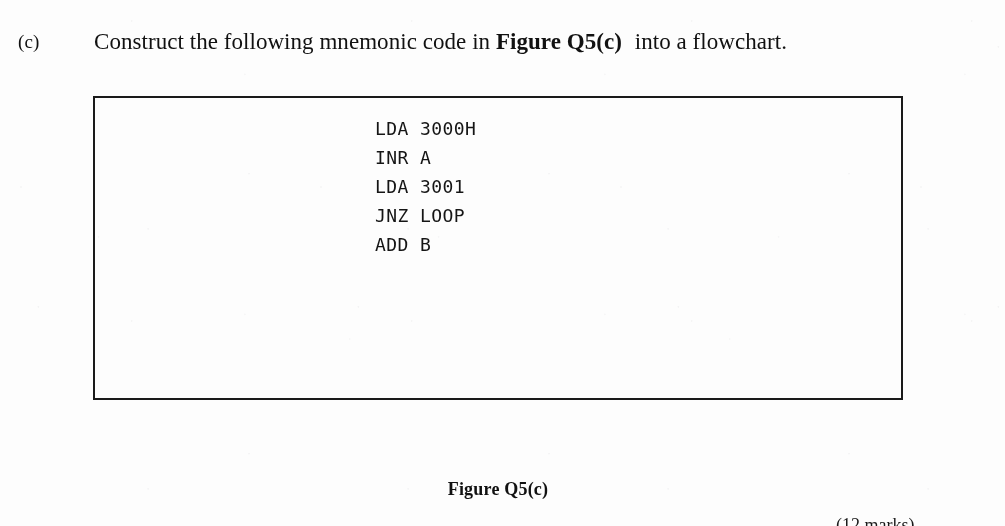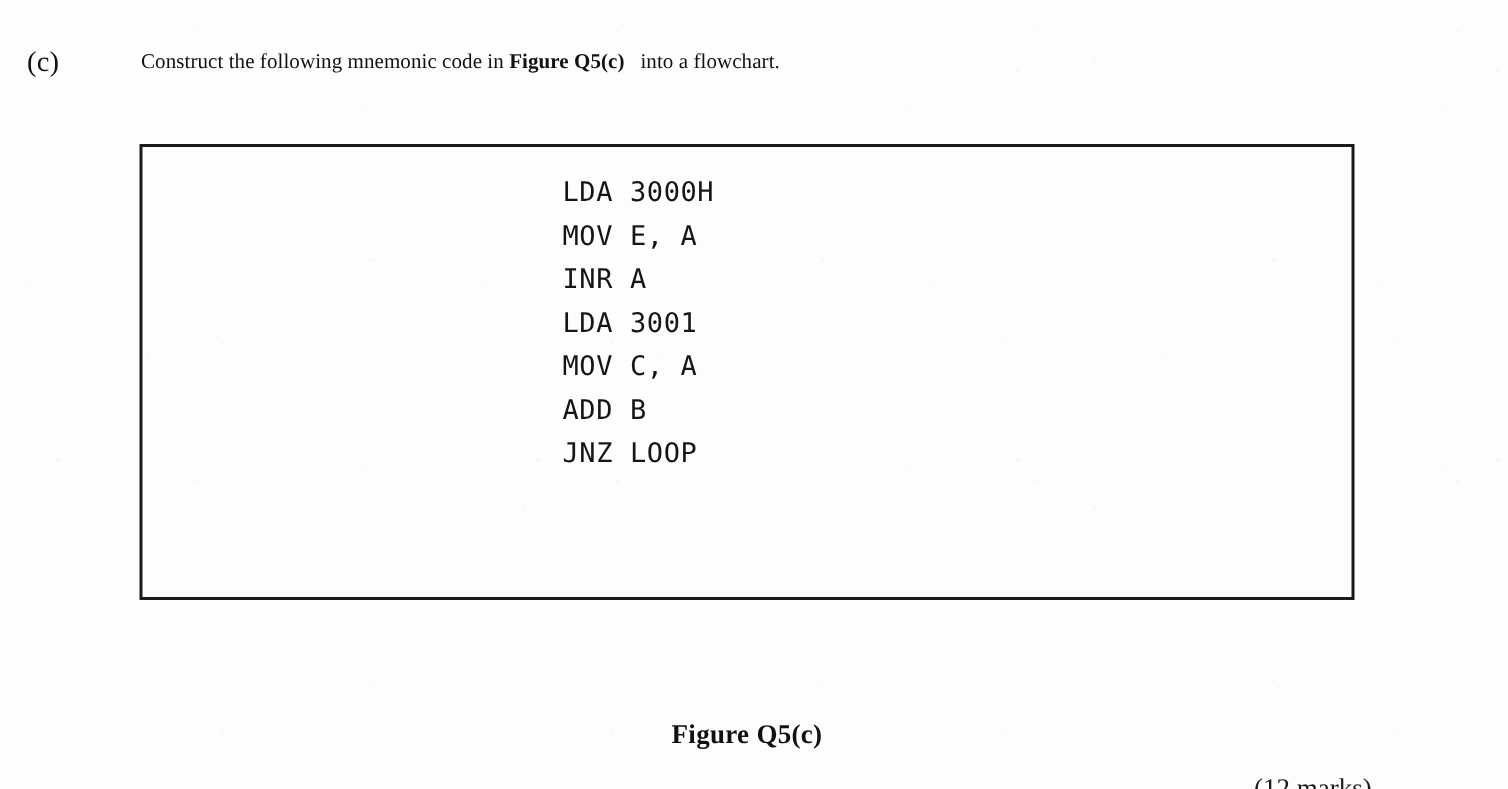--- a/index.html
+++ b/index.html
@@ -48,21 +48,21 @@
     left: 18px;
     top: 0;
     font-size: 19px;
     line-height: 28px;
     letter-spacing: 0.1px;
   }
   .q-text {
     position: absolute;
     left: 94px;
     top: 0;
-    font-size: 14px;
+    font-size: 23px;
     line-height: 28px;
     white-space: nowrap;
     letter-spacing: 0.05px;
   }
   .q-text .fig-ref {
     font-weight: bold;
   }
   .q-text .sp-wide {
     display: inline-block;
     width: 7px;
@@ -145,50 +145,42 @@
 </div>
 
 <div class="code-box">
   <div class="code-listing">
 
     <div class="code-line">
       <span class="label"></span>
       <span class="instr">LDA 3000H</span>
     </div>
 
-    <div class="code-line">
-      <span class="label"></span>
-      <span class="instr">MOV E, A</span>
-    </div>
 
     <div class="code-line">
       <span class="label"></span>
       <span class="instr">INR A</span>
     </div>
 
 
     <div class="code-line">
       <span class="label"></span>
       <span class="instr">LDA 3001</span>
     </div>
 
-    <div class="code-line">
-      <span class="label"></span>
-      <span class="instr">MOV C, A</span>
-    </div>
 
 
     <div class="code-line">
       <span class="label"></span>
-      <span class="instr">ADD B</span>
+      <span class="instr">JNZ LOOP</span>
     </div>
 
     <div class="code-line">
       <span class="label"></span>
-      <span class="instr">JNZ LOOP</span>
+      <span class="instr">ADD B</span>
     </div>
 
 
 
   </div>
 </div>
 
 <div class="figure-caption">Figure Q5(c)</div>
 
 <div class="marks-note">(12 marks)</div>

